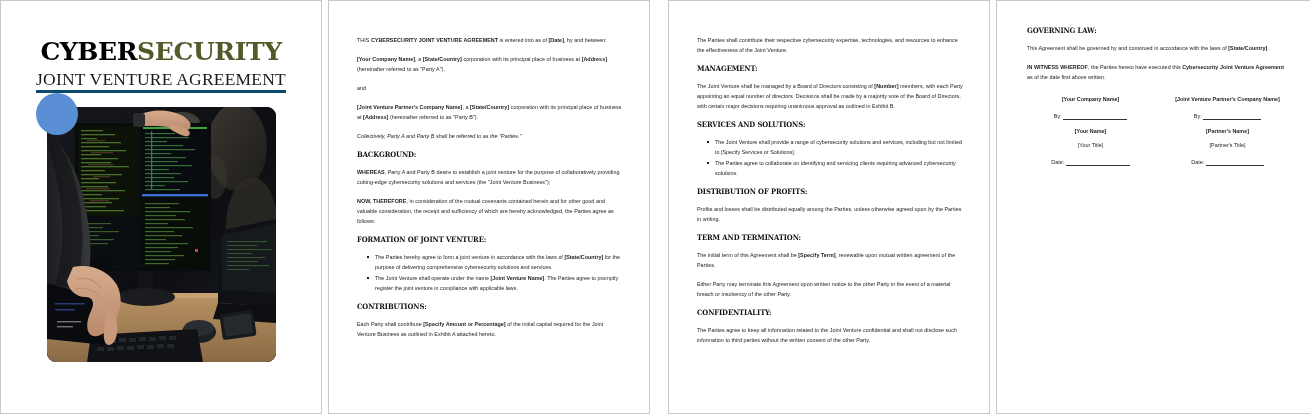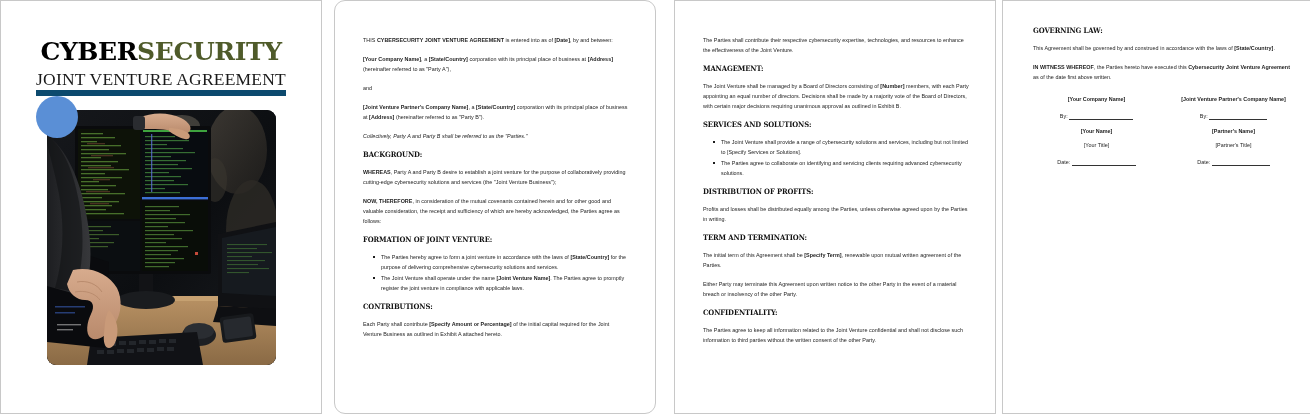--- a/index.html
+++ b/index.html
@@ -24,21 +24,21 @@
   .page {
     position: relative;
     background: #ffffff;
     border: 1px solid #c8c8c8;
     box-sizing: border-box;
     height: 414px;
     overflow: hidden;
     flex: 0 0 auto;
   }
   .page-1 { width: 322px; margin-left: 0px; }
-  .page-2 { width: 322px; margin-left: 12px; border-radius: 11px; }
+  .page-2 { width: 322px; margin-left: 6px; }
   .page-3 { width: 322px; margin-left: 18px; }
   .page-4 { width: 322px; margin-left: 6px; }
 
   
   .cover-inner {
     padding: 38px 28px 0 28px;
   }
   .brand-title {
     text-align: center;
     font-family: "DejaVu Serif", serif;
@@ -50,21 +50,21 @@
     margin: 0 0 4px 0;
   }
   .brand-cyber { color: #000000; }
   .brand-security { color: #4f5b2a; }
   .cover-subtitle {
     text-align: center;
     font-family: "Liberation Serif", serif;
     font-size: 17.5px;
     color: #1a1a1a;
     letter-spacing: 0.2px;
-    border-bottom: 6px solid #0c4a6e;
+    border-bottom: 3px solid #0c4a6e;
     display: inline-block;
     line-height: 1.15;
     padding-bottom: 1px;
   }
   .subtitle-wrap { text-align: center; margin-top: 5px; }
 
   .photo-wrap {
     position: relative;
     margin: 14px auto 0 auto;
     width: 229px;

